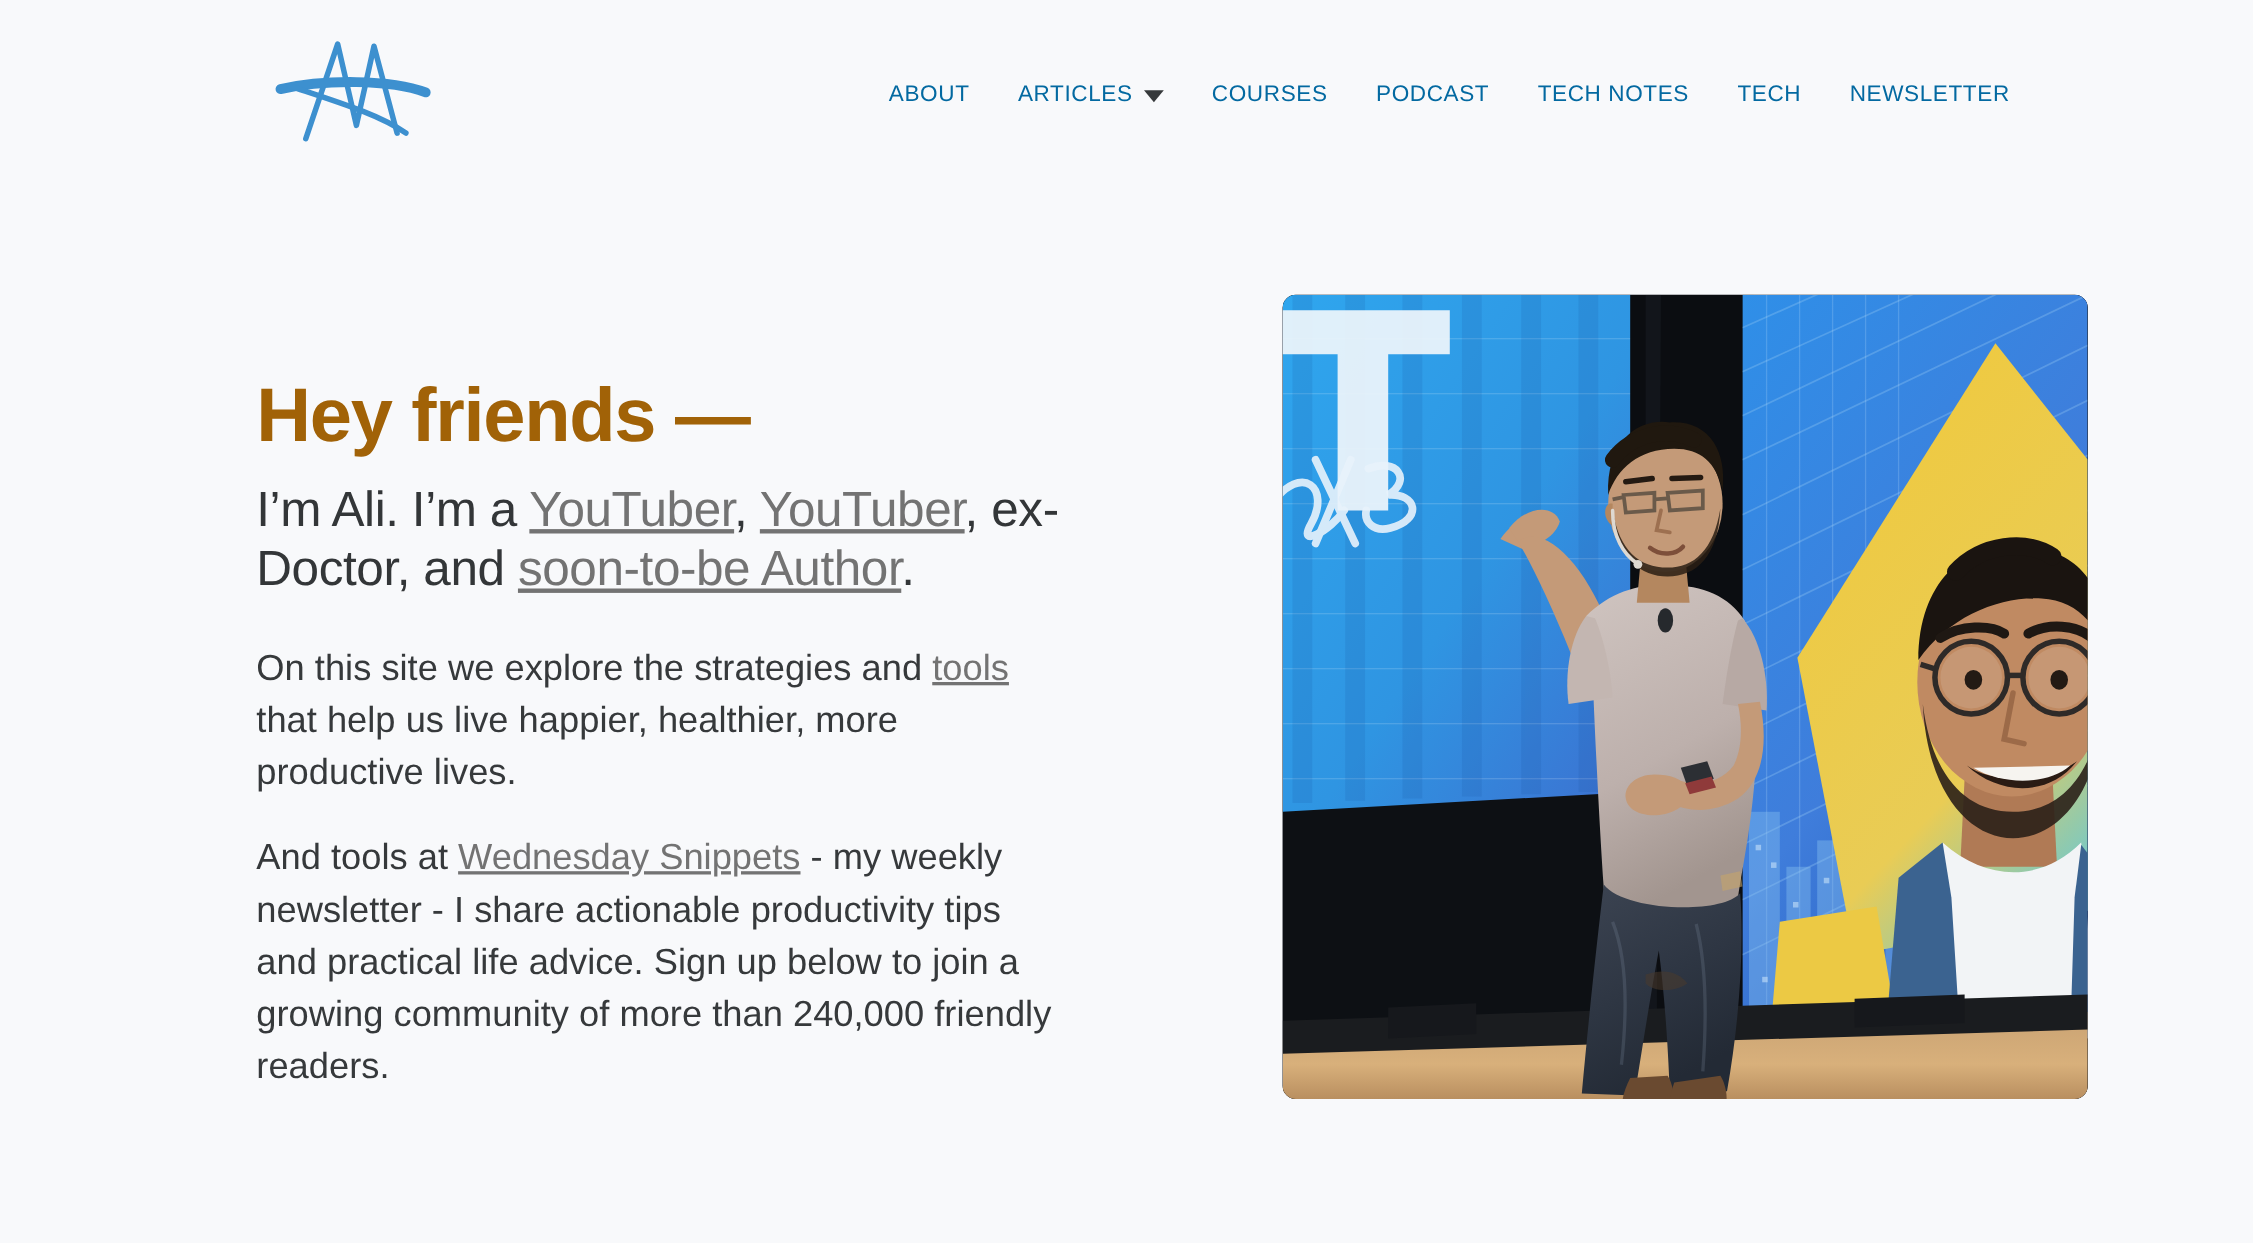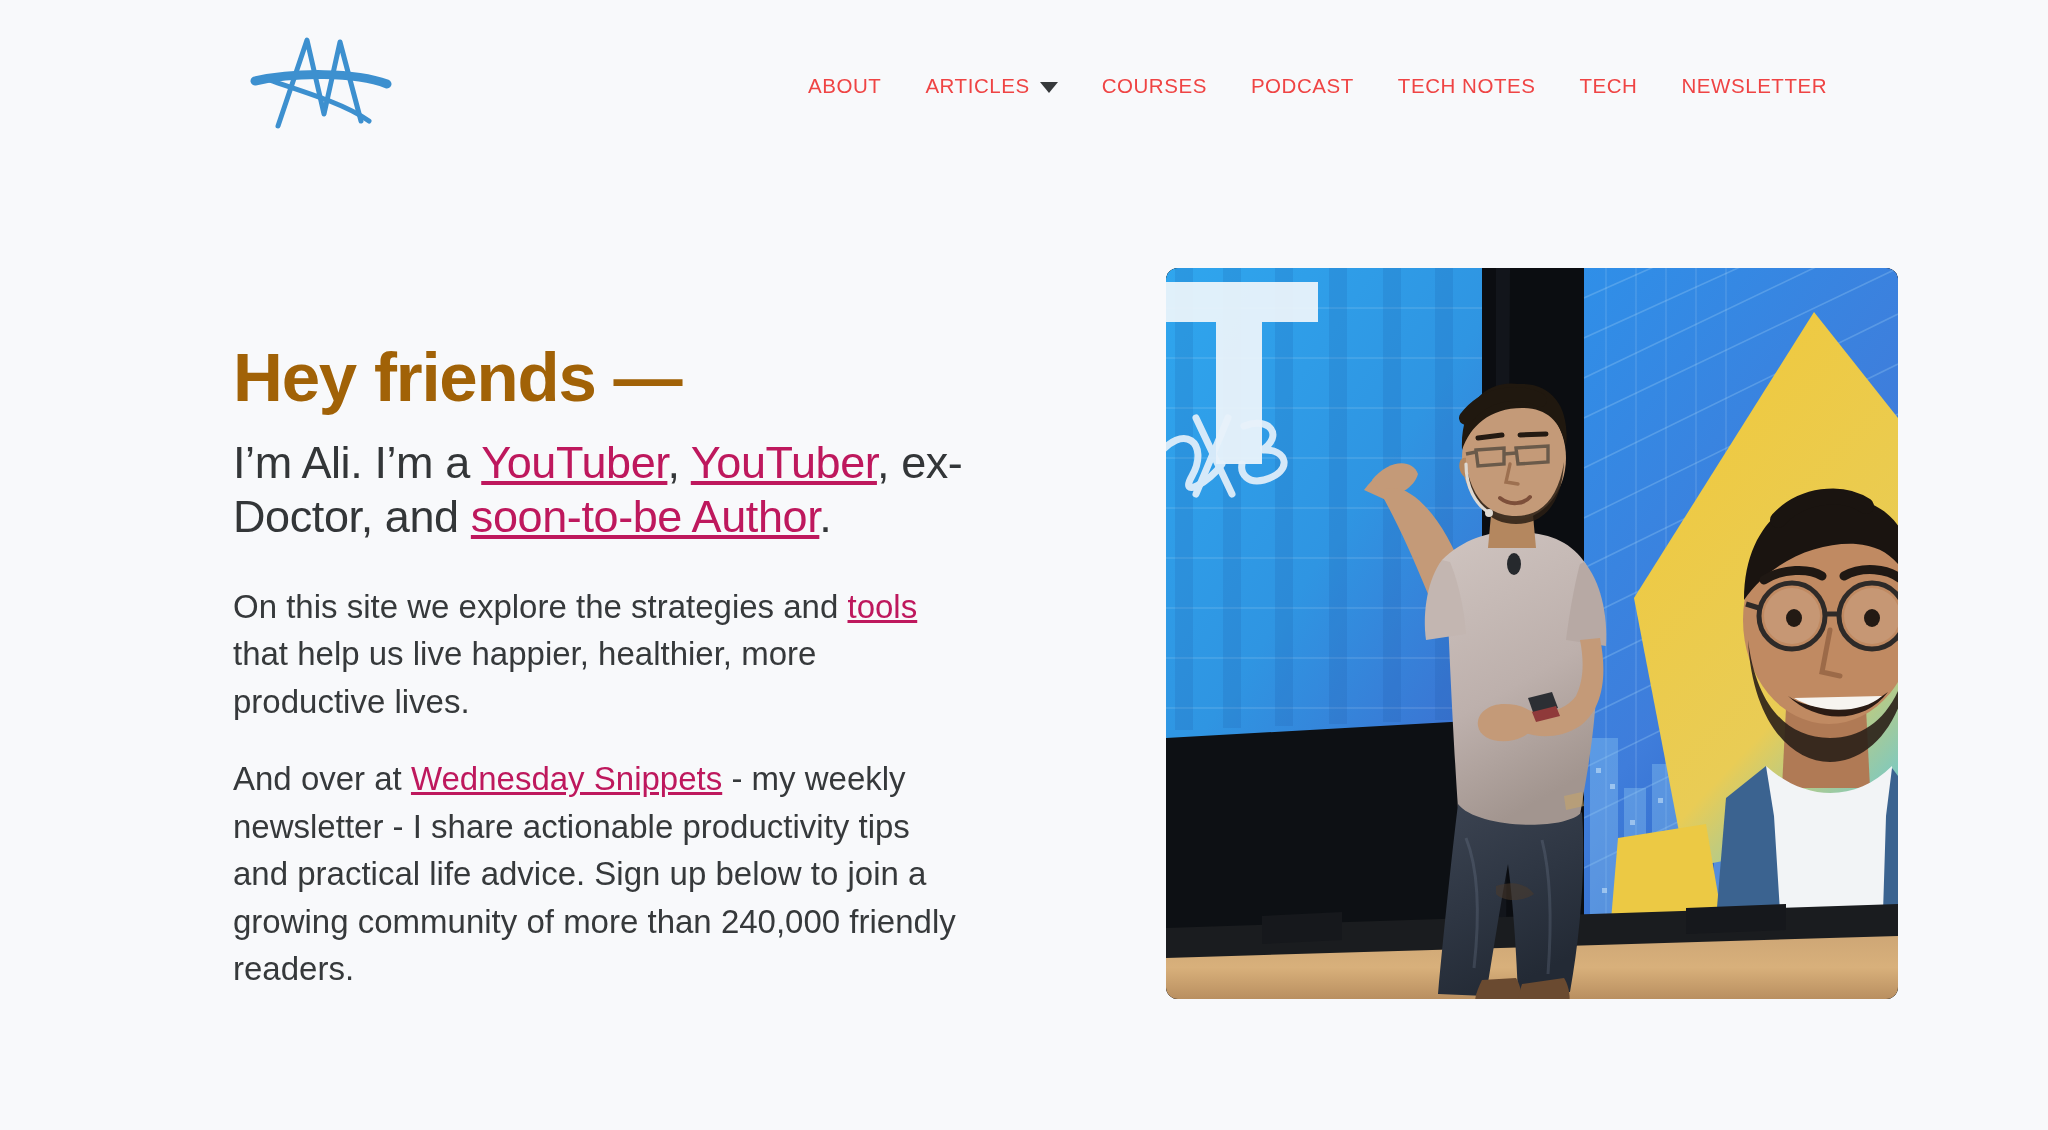--- a/index.html
+++ b/index.html
@@ -29,21 +29,21 @@
     position: absolute; left: 790px; top: 0;
     height: 172px;
     display: flex; align-items: center;
     gap: 0px;
   }
   .nav-item {
     display: flex; align-items: center; gap: 10px;
     padding: 0 22px;
     font-size: 20.5px;
     letter-spacing: 0.55px;
-    color: #ef4444;
+    color: #0369a1;
     text-decoration: none;
     white-space: nowrap;
     cursor: pointer;
     line-height: 1;
   }
   .nav-item:first-child { padding-left: 18px; }
   .caret {
     display: inline-block;
     width: 0; height: 0;
     border-left: 9px solid transparent;
@@ -69,21 +69,21 @@
   }
   .hero-sub {
     margin: 22px 0 0 0;
     font-size: 45px;
     font-weight: 400;
     color: #333638;
     line-height: 1.18;
     letter-spacing: -0.4px;
   }
   .hero-sub a, .body-copy a {
-    color: #be185d;
+    color: #737373;
     text-decoration: underline;
     text-underline-offset: 3px;
     cursor: pointer;
   }
   .body-copy {
     margin: 40px 0 0 0;
     font-size: 33px;
     color: #36393b;
     line-height: 1.44;
     max-width: 740px;
@@ -148,21 +148,21 @@
   <section class="hero">
 
     <div class="hero-text">
 
       <h1 class="hero-title">Hey friends —</h1>
 
       <p class="hero-sub"><span>I’m Ali. I’m a </span><a>YouTuber</a><span>, </span><a>YouTuber</a><span>, ex-Doctor, and </span><a>soon-to-be Author</a><span>.</span></p>
 
       <p class="body-copy"><span>On this site we explore the strategies and </span><a>tools</a><span> that help us live happier, healthier, more productive lives.</span></p>
 
-      <p class="body-copy second"><span>And over at </span><a>Wednesday Snippets</a><span> - my weekly newsletter - I share actionable productivity tips and practical life advice. Sign up below to join a growing community of more than 240,000 friendly readers.</span></p>
+      <p class="body-copy second"><span>And tools at </span><a>Wednesday Snippets</a><span> - my weekly newsletter - I share actionable productivity tips and practical life advice. Sign up below to join a growing community of more than 240,000 friendly readers.</span></p>
     </div>
 
     <div class="hero-image">
       <svg viewBox="0 0 732 731" preserveAspectRatio="xMidYMid slice">
         <defs>
           <linearGradient id="lscreen" x1="0" y1="0" x2="1" y2="1">
             <stop offset="0%" stop-color="#2fa6ee"></stop>
             <stop offset="55%" stop-color="#2f95e2"></stop>
             <stop offset="100%" stop-color="#3d6fd0"></stop>
           </linearGradient>

